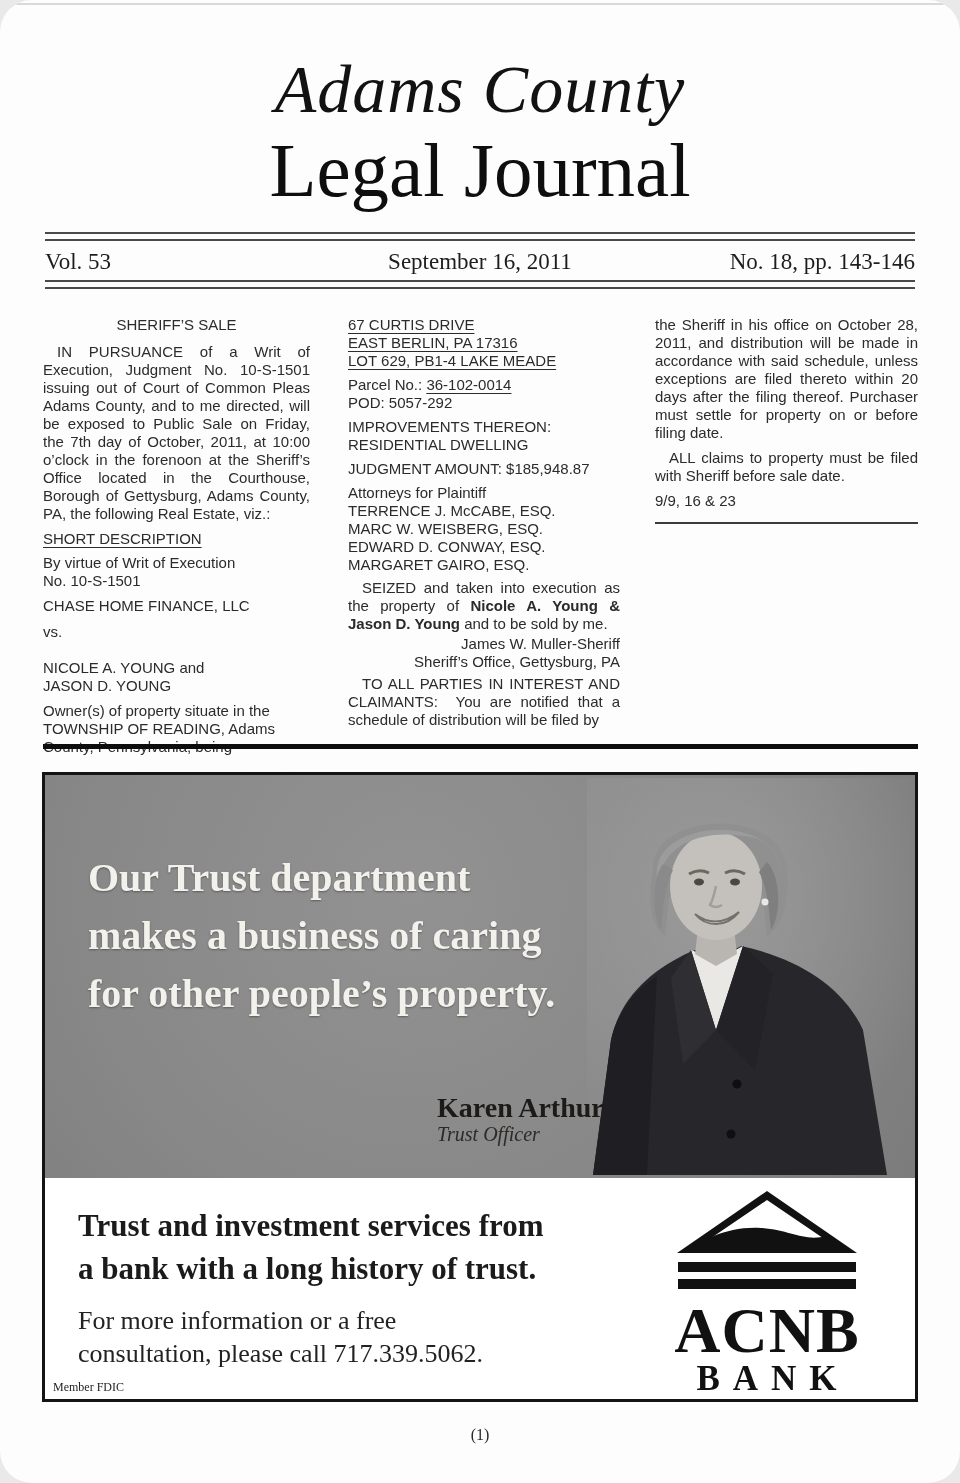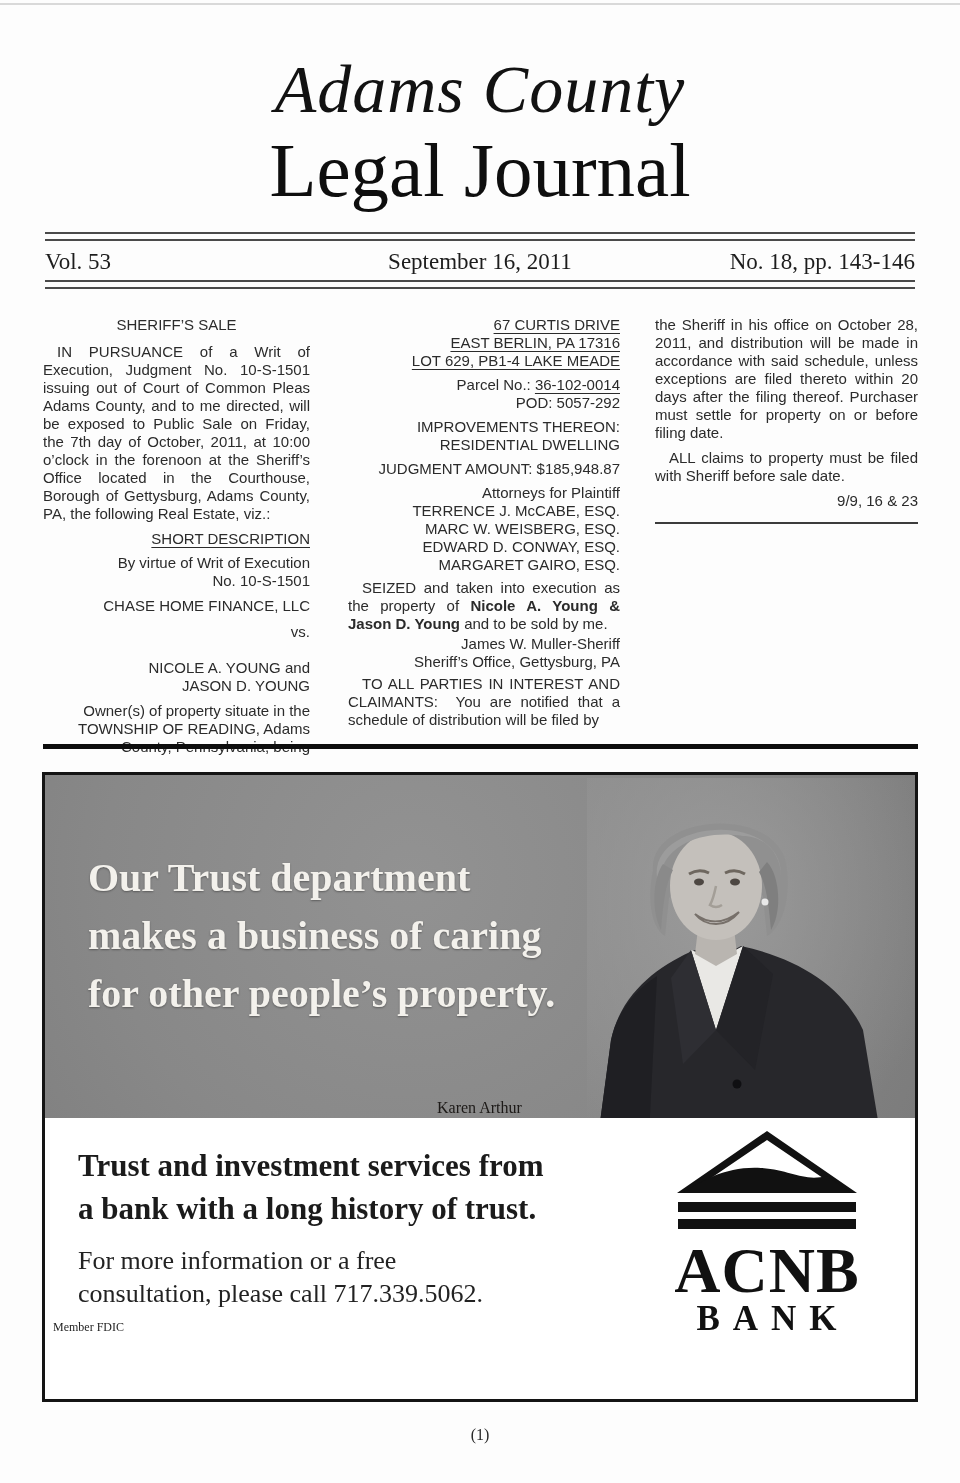--- a/index.html
+++ b/index.html
@@ -1,19 +1,19 @@
 <!DOCTYPE html>
 <html><head>
 <meta charset="utf-8">
 <style>
   html,body{margin:0;padding:0;background:#e9e9e9;}
   .page{
     position:relative;width:960px;height:1483px;margin:0 auto;
     background:#fdfdfd;overflow:hidden;
-    font-family:"Liberation Sans",sans-serif;color:#232323;
+    font-family:"Liberation Sans",sans-serif;color:#232323;border-radius:32px;
   }
   .scan-edge{position:absolute;top:3px;left:0;width:100%;height:2px;background:#d9d9d9;}
 
   
   .title-italic{
     position:absolute;top:52px;left:0;width:100%;text-align:center;
     font-family:"Liberation Serif",serif;font-style:italic;font-weight:normal;
     font-size:68px;line-height:75px;color:#121212;letter-spacing:1px;
   }
   .title-main{
@@ -34,47 +34,47 @@
 
   
   .columns{
     position:absolute;top:312px;left:43px;width:875px;display:flex;
     font-size:15px;line-height:18px;color:#2b2b2b;
   }
   .col{padding-top:4px;}
   .col1{width:267px;margin-right:38px;}
   .col2{width:272px;margin-right:35px;}
   .col3{width:263px;}
-  .cblock{margin:0 0 8px 0;text-align:right;}
+  .cblock{margin:0 0 8px 0;}
   .just{text-align:justify;}
   .ind{text-indent:14px;}
   .ctr{text-align:center;}
   .rgt{text-align:right;}
   .und{text-decoration:underline;text-underline-offset:3px;}
   .b{font-weight:bold;}
   .thick-rule{position:absolute;top:744px;left:43px;width:875px;height:5px;background:#0d0d0d;}
   .col-rule{border-top:2px solid #3c3c3c;margin-top:12px;width:100%;}
 
   
   .ad{
     position:absolute;top:772px;left:42px;width:876px;height:630px;
     border:3px solid #141414;box-sizing:border-box;background:#fff;
   }
   .ad-photo{
-    position:relative;width:100%;height:343px;overflow:hidden;
+    position:relative;width:100%;height:403px;overflow:hidden;
     background:radial-gradient(circle at 42% 30%, #929292 0%, #888888 55%, #7c7c7c 100%);
   }
   .ad-headline{
     position:absolute;top:74px;left:43px;
     font-family:"Liberation Serif",serif;font-weight:bold;
     font-size:40px;line-height:58px;color:#f3f1ec;
     text-shadow:0 1px 2px rgba(0,0,0,0.35);
   }
   .ad-caption{position:absolute;left:392px;top:320px;font-family:"Liberation Serif",serif;line-height:26px;}
-  .ad-caption .nm{font-weight:normal;font-size:16px;color:#1d1a18;}
+  .ad-caption .nm{font-weight:bold;font-size:28px;color:#1d1a18;}
   .ad-caption .tt{font-style:italic;font-size:20px;color:#2c2926;}
   .portrait{position:absolute;top:0;right:0;width:328px;height:403px;}
 
   .ad-bottom{position:relative;width:100%;height:221px;background:#ffffff;}
   .ad-tagline{
     position:absolute;left:33px;top:26px;
     font-family:"Liberation Serif",serif;font-weight:bold;
     font-size:31px;line-height:43px;color:#1b1b1b;
   }
   .ad-info{

